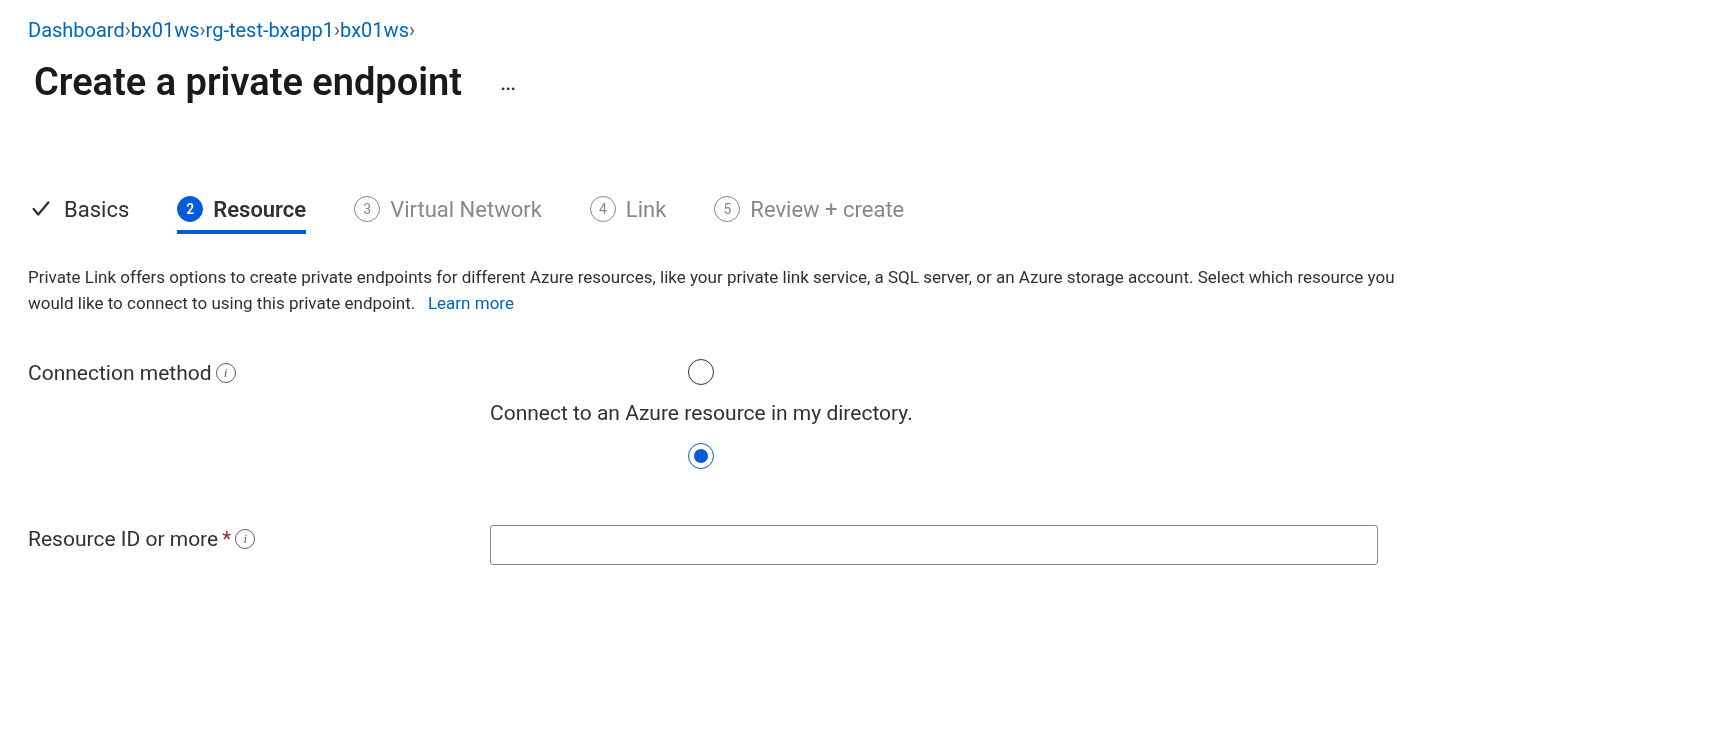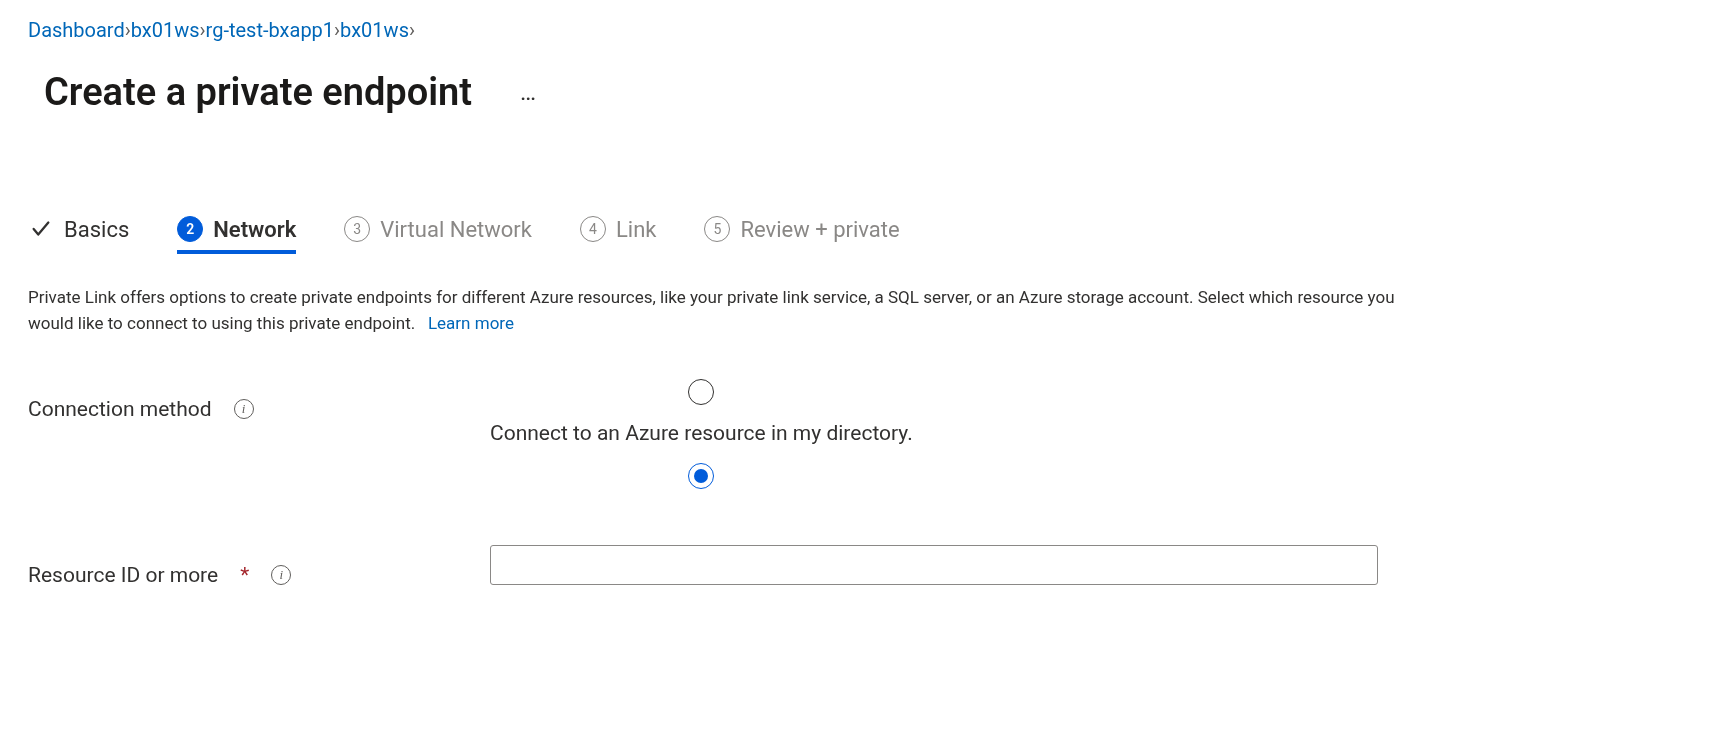--- a/index.html
+++ b/index.html
@@ -41,21 +41,21 @@
   
   .title-row{
     display:flex;
     align-items:center;
     gap:24px;
     margin-top:12px;
   }
   h1{
     font-size:38px;
     font-weight:600;
-    margin:16px;
+    margin:6px;
     color:#1b1a19;
   }
   .more-dots{
     font-size:24px;
     color:#323130;
     letter-spacing:2px;
     cursor:pointer;
     padding:4px 8px;
     line-height:1;
   }
@@ -117,25 +117,24 @@
   
   .form-row{
     display:flex;
     align-items:flex-start;
     margin-top:42px;
   }
   .form-label{
     width:462px;
     display:flex;
     align-items:center;
-    gap:22px;
+    gap:4px;
     font-size:21px;
     color:var(--text);
     padding-top:2px;
-    margin-top:16px;
   }
   .form-label .req{color:var(--required);}
   .info-icon{
     width:20px;height:20px;
     border:1.2px solid #605e5c;
     border-radius:50%;
     display:inline-flex;align-items:center;justify-content:center;
     font-size:13px;
     color:#605e5c;
     font-style:italic;
@@ -203,36 +202,36 @@
     <span class="check">
       <svg viewBox="0 0 24 24" fill="none" stroke="#323130" stroke-width="2.5" stroke-linecap="round" stroke-linejoin="round">
           <polyline points="4 12 9 18 20 5"></polyline>
         </svg>
     </span>
     <span>Basics</span>
   </div>
 
   <div class="step active">
     <span class="circle">2</span>
-    <span>Network</span>
+    <span>Resource</span>
   </div>
 
   <div class="step">
     <span class="circle">3</span>
     <span>Virtual Network</span>
   </div>
 
   <div class="step">
     <span class="circle">4</span>
     <span>Link</span>
   </div>
 
   <div class="step">
     <span class="circle">5</span>
-    <span>Review + private</span>
+    <span>Review + create</span>
   </div>
 </div>
 
 <p class="desc">
   <span>Private Link offers options to create private endpoints for different Azure resources, like your private link service, a SQL server, or an Azure storage account. Select which resource you would like to connect to using this private endpoint.</span>
   &nbsp;
   <a>Learn more</a>
 </p>
 
 <div class="form-row">

